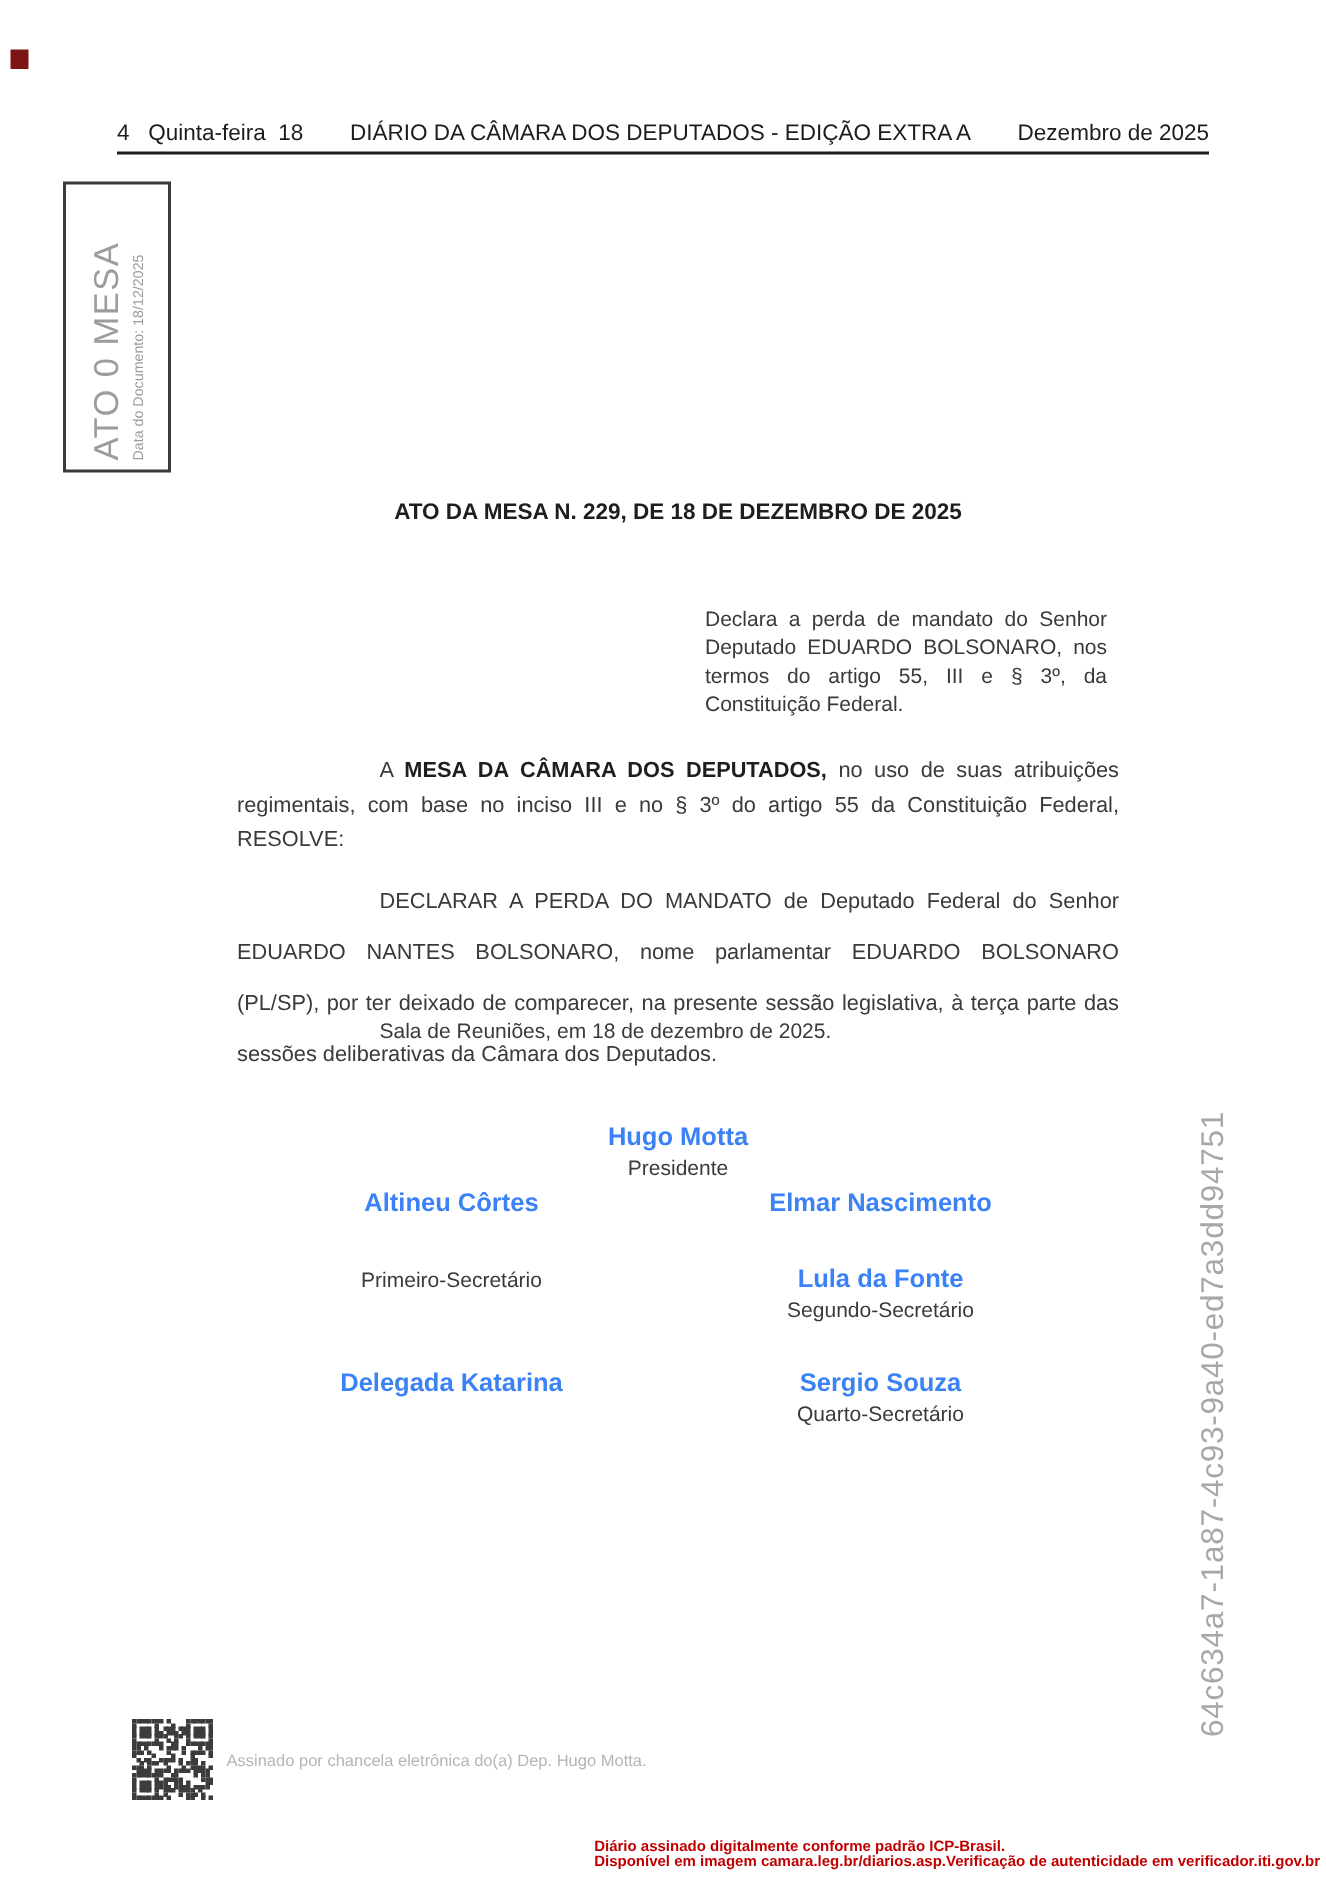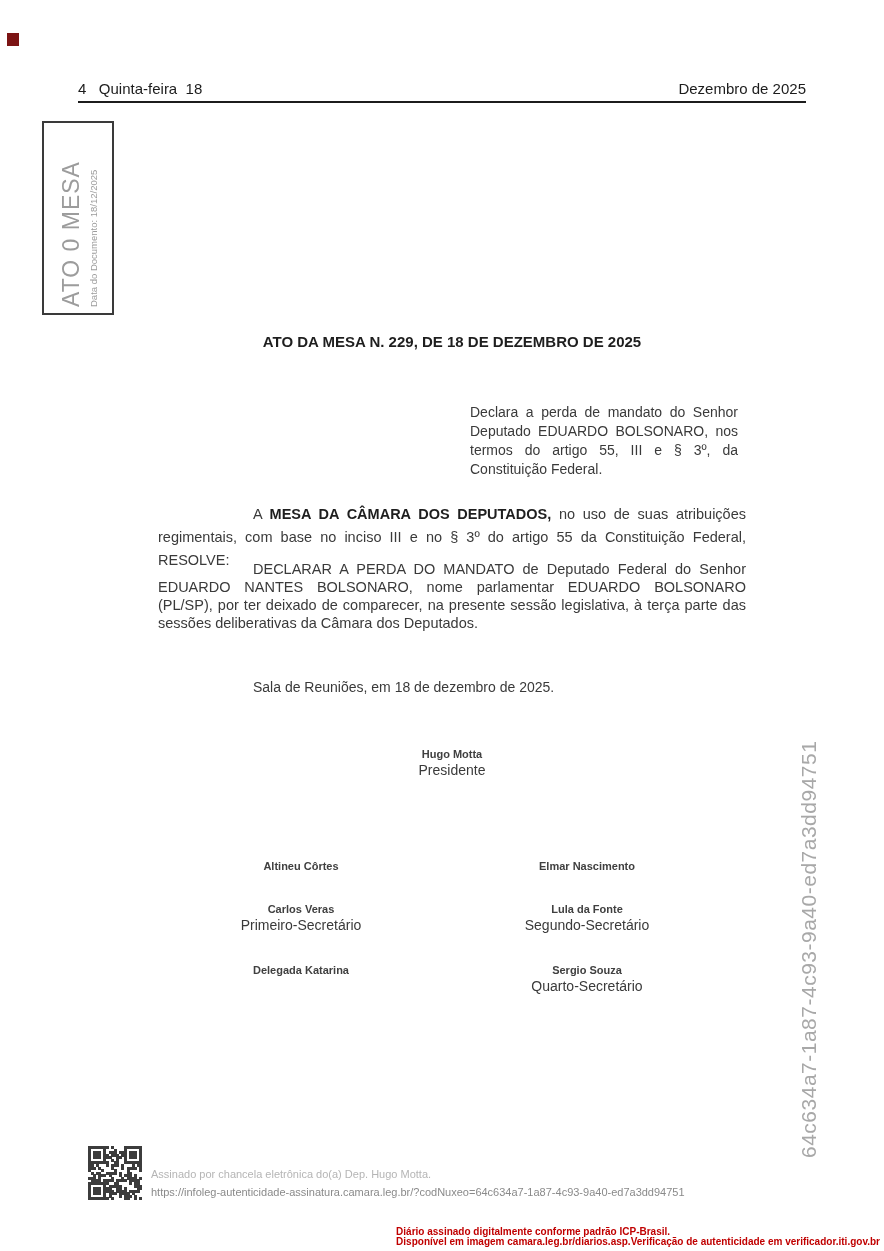--- a/index.html
+++ b/index.html
@@ -33,29 +33,29 @@
   }
   .summary{
     position:absolute;left:470px;top:403px;width:268px;
     font-size:14px;line-height:19px;text-align:justify;color:#3a3a3a;
   }
   .para{
     position:absolute;left:158px;width:588px;
     font-size:14.5px;text-align:justify;color:#3a3a3a;
   }
   .p1{top:503px;line-height:23px;text-indent:95px;}
-  .p2{top:560px;line-height:18px;text-indent:95px;}
+  .p2{top:584px;line-height:34px;text-indent:95px;}
   .p1 b{color:#1e1e1e;}
   .place-date{position:absolute;left:253px;top:679px;font-size:14px;color:#3a3a3a;}
 
   .president{position:absolute;left:158px;top:748px;width:588px;text-align:center;}
-  .sig-name{font-weight:bold;font-size:11px;color:#404040;}
+  .sig-name{font-weight:bold;font-size:17px;color:#3b82f6;}
   .sig-role{font-size:14px;color:#3a3a3a;margin-top:2px;}
 
-  .sig-grid{position:absolute;left:158px;top:860px;width:572px;}
+  .sig-grid{position:absolute;left:158px;top:792px;width:572px;}
   .sig-row{display:flex;margin-bottom:31px;}
   .sig-cell{width:50%;text-align:center;}
 
   .qr{position:absolute;left:88px;top:1146px;width:54px;height:54px;}
   .stamp-line1{position:absolute;left:151px;top:1168px;font-size:11px;color:#b5b5b5;}
   .stamp-line2{position:absolute;left:151px;top:1186px;font-size:11px;color:#8a8a8a;}
 
   .watermark{
     position:absolute;left:797px;top:1158px;width:382px;height:32px;
     transform:rotate(-90deg);transform-origin:0 0;
@@ -68,20 +68,21 @@
 </style>
 </head>
 <body>
 
 <div class="page">
 
   <div class="red-marker"></div>
 
   <div class="header">
     <span class="h-left">4   Quinta-feira  18</span>
+    <span class="h-center">DIÁRIO DA CÂMARA DOS DEPUTADOS - EDIÇÃO EXTRA A</span>
     <span class="h-right">Dezembro de 2025</span>
   </div>
 
   <div class="sidebox">
     <div class="sidebox-rot">
       <div class="sidebox-title">ATO 0 MESA</div>
       <div class="sidebox-date">Data do Documento: 18/12/2025</div>
     </div>
   </div>
 
@@ -104,21 +105,20 @@
     <div class="sig-row">
       <div class="sig-cell">
         <div class="sig-name">Altineu Côrtes</div>
       </div>
       <div class="sig-cell">
         <div class="sig-name">Elmar Nascimento</div>
       </div>
     </div>
     <div class="sig-row">
       <div class="sig-cell">
-        <div class="sig-name">Carlos Veras</div>
         <div class="sig-role">Primeiro-Secretário</div>
       </div>
       <div class="sig-cell">
         <div class="sig-name">Lula da Fonte</div>
         <div class="sig-role">Segundo-Secretário</div>
       </div>
     </div>
     <div class="sig-row">
       <div class="sig-cell">
         <div class="sig-name">Delegada Katarina</div>
@@ -373,21 +373,20 @@
       <div style="position:absolute;left:12.86px;top:51.43px;width:3px;height:3px;background:#3c3c3c"></div>
       <div style="position:absolute;left:15.43px;top:51.43px;width:3px;height:3px;background:#3c3c3c"></div>
       <div style="position:absolute;left:18.00px;top:51.43px;width:3px;height:3px;background:#3c3c3c"></div>
       <div style="position:absolute;left:23.14px;top:51.43px;width:3px;height:3px;background:#3c3c3c"></div>
       <div style="position:absolute;left:36.00px;top:51.43px;width:3px;height:3px;background:#3c3c3c"></div>
       <div style="position:absolute;left:38.57px;top:51.43px;width:3px;height:3px;background:#3c3c3c"></div>
       <div style="position:absolute;left:46.29px;top:51.43px;width:3px;height:3px;background:#3c3c3c"></div>
       <div style="position:absolute;left:51.43px;top:51.43px;width:3px;height:3px;background:#3c3c3c"></div>
     </div>
   <div class="stamp-line1">Assinado por chancela eletrônica do(a) Dep. Hugo Motta.</div>
-  <div class="stamp-line2">https://infoleg-autenticidade-assinatura.camara.leg.br/?codNuxeo=64c634a7-1a87-4c93-9a40-ed7a3dd94751</div>
 
   <div class="watermark">64c634a7-1a87-4c93-9a40-ed7a3dd94751</div>
 
   <div class="footer">
     <div>Diário assinado digitalmente conforme padrão ICP-Brasil.</div>
     <div>Disponível em imagem camara.leg.br/diarios.asp.Verificação de autenticidade em verificador.iti.gov.br</div>
   </div>
 
 </div>
 

